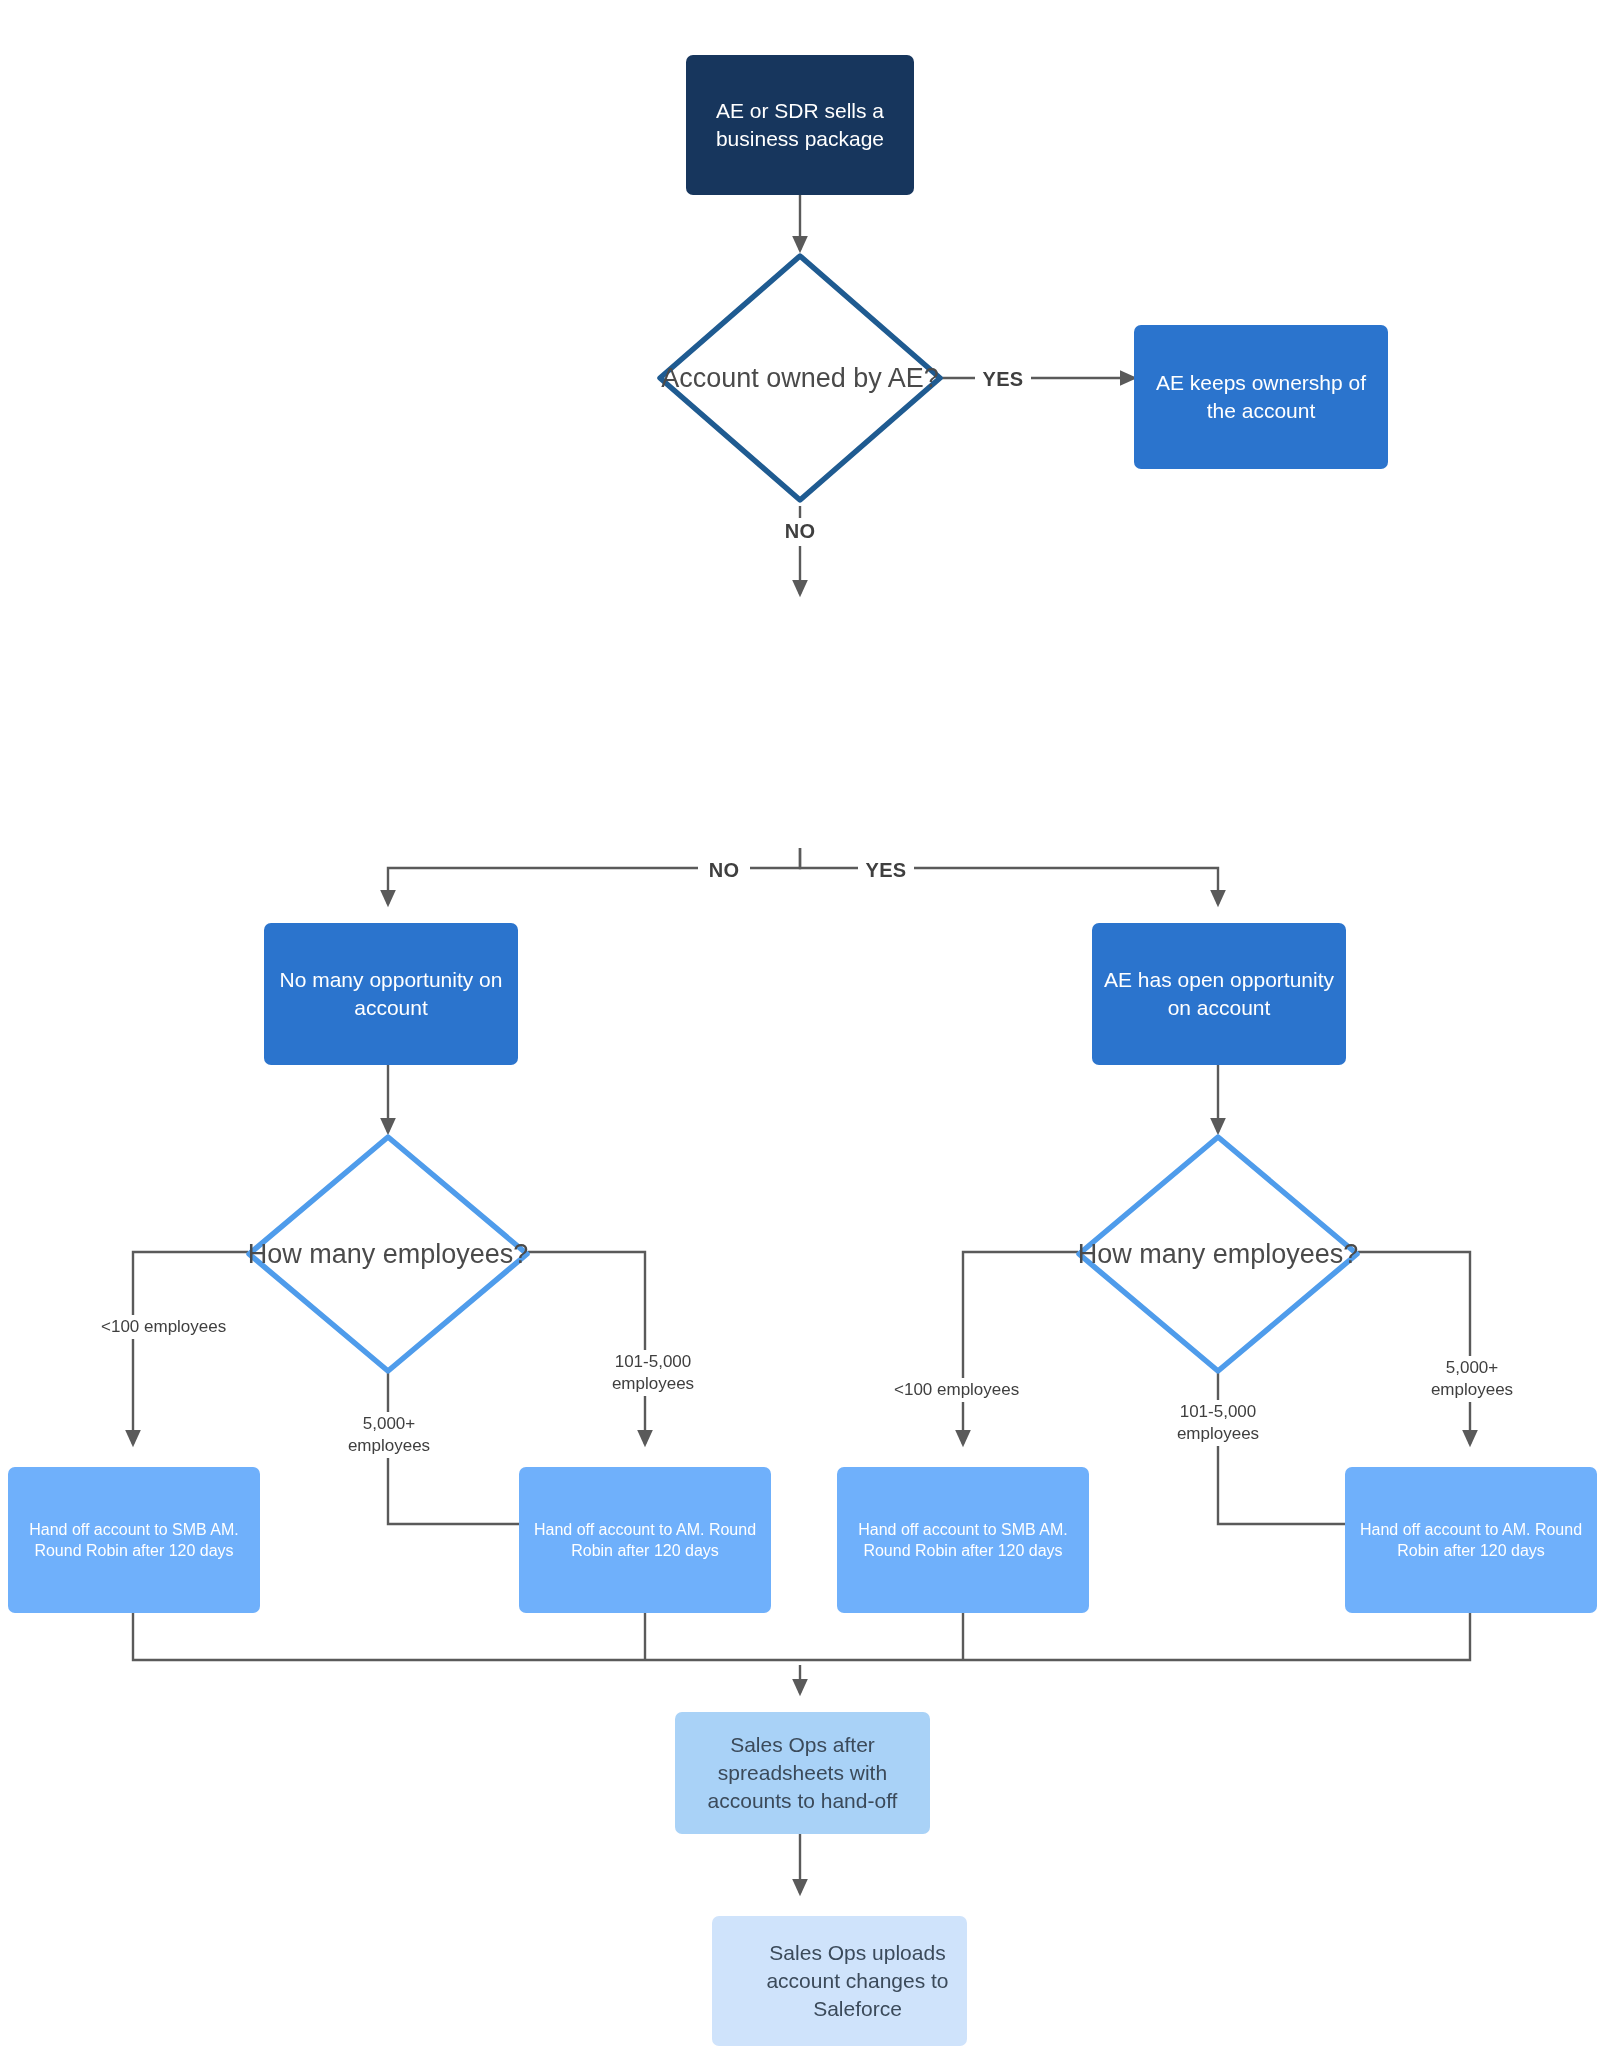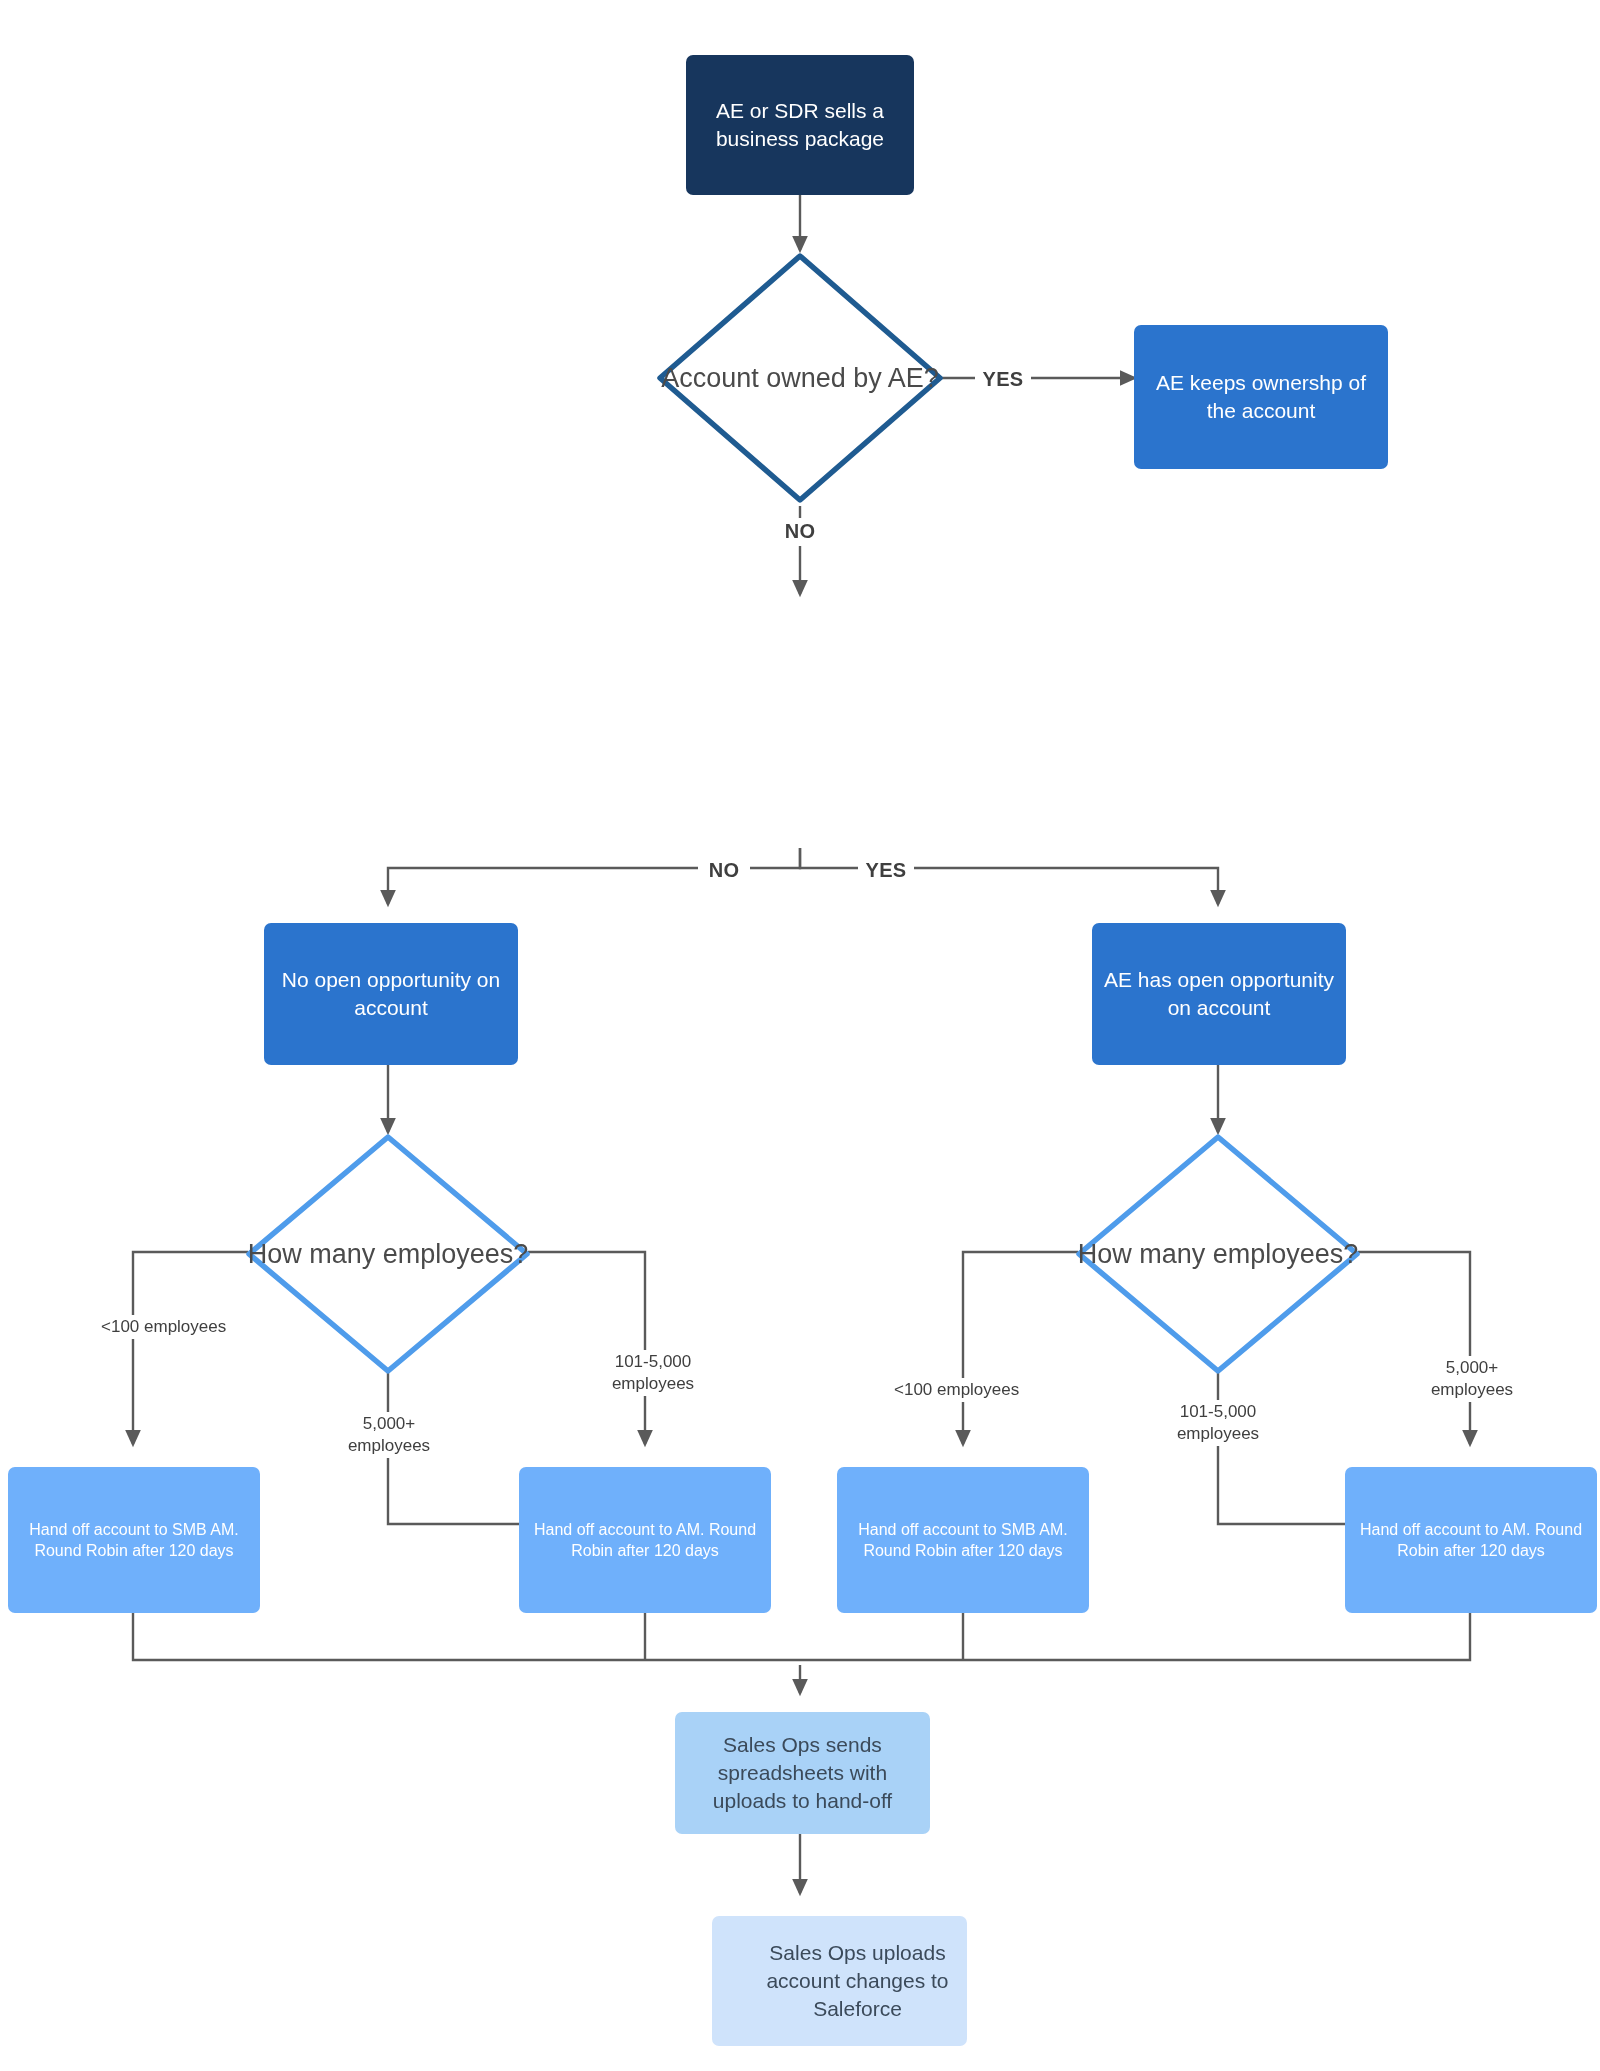--- a/index.html
+++ b/index.html
@@ -150,21 +150,21 @@
   <div class="diamond-wrap" style="left:654px;top:250px;width:292px;height:256px;">
     <svg width="292" height="256" viewBox="0 0 292 256" aria-hidden="true">
       <polygon points="146,6 286,128 146,250 6,128" fill="#ffffff" stroke="#1f5b91" stroke-width="5.5" stroke-linejoin="round"></polygon>
     </svg>
     <div class="diamond-label">Account owned by AE?</div>
   </div>
 
   <div class="node box blue" style="left:1134px;top:306px;width:254px;height:144px;">AE keeps ownershp of the account</div>
 
 
-  <div class="node box blue" style="left:264px;top:904px;width:254px;height:142px;">No open opportunity on account</div>
+  <div class="node box blue" style="left:264px;top:904px;width:254px;height:142px;">No many opportunity on account</div>
 
   <div class="node box blue" style="left:1092px;top:904px;width:254px;height:142px;">AE has open opportunity on account</div>
 
   <div class="diamond-wrap" style="left:244px;top:1132px;width:288px;height:244px;">
     <svg width="288" height="244" viewBox="0 0 288 244" aria-hidden="true">
       <polygon points="144,5 283,122 144,239 5,122" fill="#ffffff" stroke="#4f9ceb" stroke-width="5.5" stroke-linejoin="round"></polygon>
     </svg>
     <div class="diamond-label">How many employees?</div>
   </div>
 
@@ -176,21 +176,21 @@
   </div>
 
   <div class="node box lightblue" style="left:8px;top:1448px;width:252px;height:146px;">Hand off account to SMB AM. Round Robin after 120 days</div>
 
   <div class="node box lightblue" style="left:519px;top:1448px;width:252px;height:146px;">Hand off account to AM. Round Robin after 120 days</div>
 
   <div class="node box lightblue" style="left:837px;top:1448px;width:252px;height:146px;">Hand off account to SMB AM. Round Robin after 120 days</div>
 
   <div class="node box lightblue" style="left:1345px;top:1448px;width:252px;height:146px;">Hand off account to AM. Round Robin after 120 days</div>
 
-  <div class="node box pale" style="left:675px;top:1693px;width:255px;height:122px;">Sales Ops sends spreadsheets with uploads to hand-off</div>
+  <div class="node box pale" style="left:675px;top:1693px;width:255px;height:122px;">Sales Ops after spreadsheets with accounts to hand-off</div>
 
   <div class="node box palest" style="left:712px;top:1897px;width:255px;height:130px;padding-left:48px;">Sales Ops uploads account changes to Saleforce</div>
 
   <div class="edge-label bold" style="left:975px;top:366px;width:56px;">YES</div>
 
   <div class="edge-label bold" style="left:772px;top:518px;width:56px;">NO</div>
 
   <div class="edge-label bold" style="left:698px;top:857px;width:52px;">NO</div>
 
   <div class="edge-label bold" style="left:858px;top:857px;width:56px;">YES</div>

